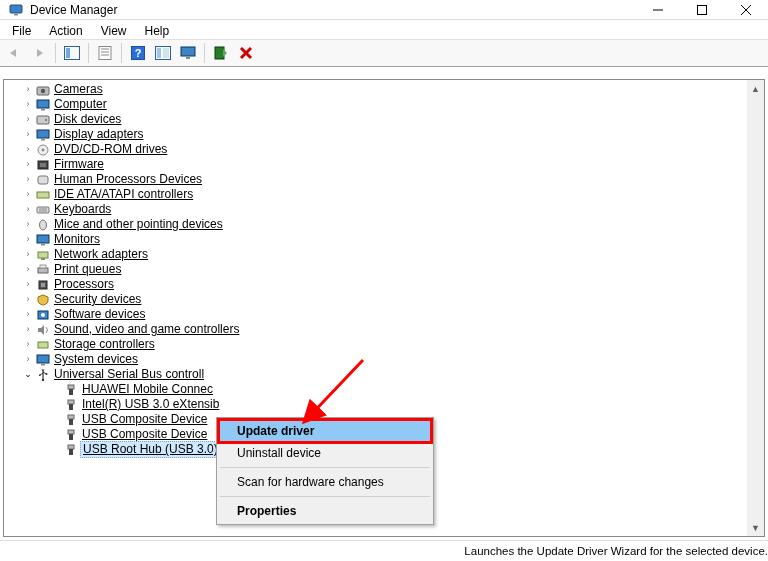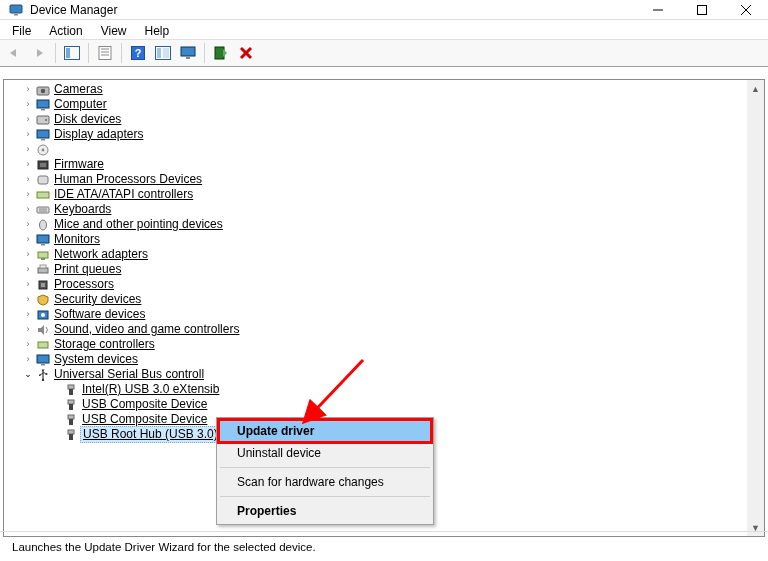--- a/index.html
+++ b/index.html
@@ -44,21 +44,21 @@
   .cm-row { height: 22px; display: flex; align-items: center; padding: 0 30px 0 18px; }
   .cm-row.selected { background: #90c8f6; }
   .cm-row.highlight { outline: 3px solid #ff0000; outline-offset: -1px; font-weight: bold; }
   .cm-sep { height: 1px; background: #d0d0d0; margin: 3px 1px; }
   .cm-row.bold { font-weight: bold; }
 
   
   .anno-arrow { position: absolute; pointer-events: none; }
 
   
-  .statusbar { position: absolute; left: 0; right: 0; bottom: 0; height: 30px; border-top: 1px solid #ddd; display: flex; align-items: center; padding-left: 12px; font-size: 11.5px; }
+  .statusbar { position: absolute; left: 0; right: 0; bottom: 0; height: 21px; border-top: 1px solid #ddd; display: flex; align-items: center; padding-left: 12px; font-size: 11.5px; justify-content: flex-end; }
 </style>
 </head>
 <body>
 
 <div class="titlebar">
   <span class="app-icon">
     <svg width="14" height="14" viewBox="0 0 14 14">
         <rect x="1" y="2" width="12" height="8" rx="1" fill="#3b82c4" stroke="#1e4e79"></rect>
         <rect x="5" y="11" width="4" height="1.5" fill="#888"></rect>
       </svg>
@@ -196,20 +196,21 @@
         <span class="label-span">Display adapters</span>
       </div>
       <div class="node" style="padding-left: 18px;">
         <span class="arrow">›</span>
         <span class="icon">
           <svg width="14" height="12">
             <circle cx="7" cy="6" r="5" fill="#eee" stroke="#888"></circle>
             <circle cx="7" cy="6" r="1.4" fill="#888"></circle>
           </svg>
         </span>
+        <span class="label-span">DVD/CD-ROM drives</span>
       </div>
       <div class="node" style="padding-left: 18px;">
         <span class="arrow">›</span>
         <span class="icon">
           <svg width="14" height="12">
             <rect x="2" y="2" width="10" height="8" fill="#444" stroke="#222"></rect>
             <rect x="4" y="4" width="6" height="4" fill="#777"></rect>
           </svg>
         </span>
         <span class="label-span">Firmware</span>
@@ -347,20 +348,30 @@
             <path d="M7 1 v10" stroke="#333" stroke-width="1.2"></path>
             <circle cx="7" cy="11" r="1.2" fill="#333"></circle>
             <path d="M7 4 l-3 2" stroke="#333"></path>
             <path d="M7 3 l3 2" stroke="#333"></path>
             <rect x="3" y="5.5" width="1.5" height="1.5" fill="#333"></rect>
             <circle cx="10.5" cy="5" r="1" fill="#333"></circle>
             <path d="M5.5 0.5 h3 l-1.5 2 z" fill="#333"></path>
           </svg>
         </span>
         <span class="label-span">Universal Serial Bus controll</span>
+      </div>
+      <div class="node" style="padding-left: 46px;">
+        <span class="arrow"></span>
+        <span class="icon">
+          <svg width="14" height="12">
+            <rect x="4" y="1" width="6" height="4" fill="#bbb" stroke="#666"></rect>
+            <rect x="5" y="5" width="4" height="6" fill="#444"></rect>
+          </svg>
+        </span>
+        <span class="label-span">HUAWEI Mobile Connec</span>
       </div>
       <div class="node" style="padding-left: 46px;">
         <span class="arrow"></span>
         <span class="icon">
           <svg width="14" height="12">
             <rect x="4" y="1" width="6" height="4" fill="#bbb" stroke="#666"></rect>
             <rect x="5" y="5" width="4" height="6" fill="#444"></rect>
           </svg>
         </span>
         <span class="label-span">Intel(R) USB 3.0 eXtensib</span>

